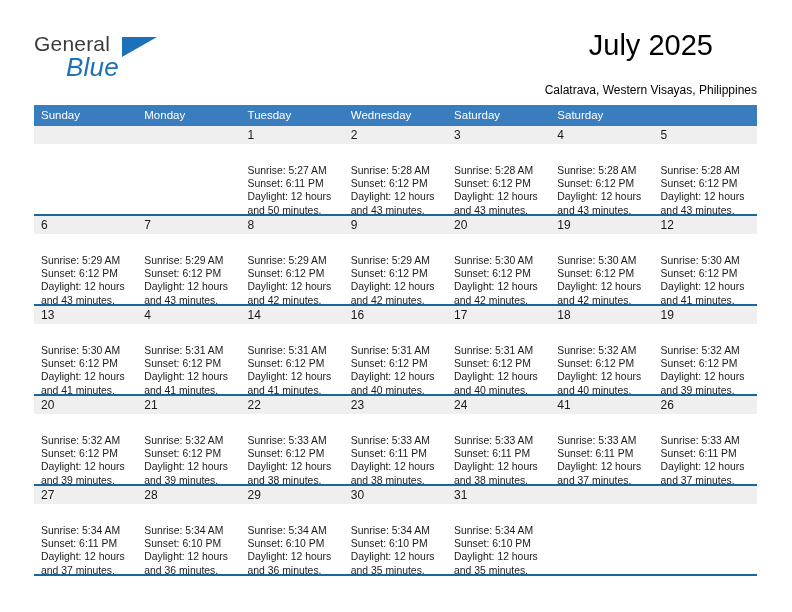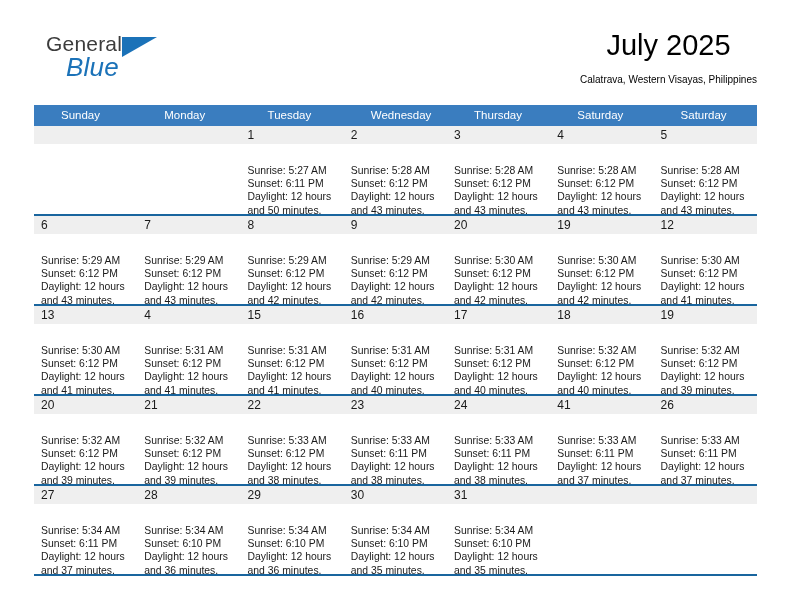--- a/index.html
+++ b/index.html
@@ -37,21 +37,20 @@
     height: 48px;
   }
   .brand-general {
     position: absolute;
     left: 0;
     top: 0;
     font-size: 21px;
     letter-spacing: .2px;
     color: #3c3c3c;
     font-family: "Liberation Sans", sans-serif;
-    margin-left: 12px;
   }
   .brand-blue {
     position: absolute;
     left: 32px;
     top: 20px;
     font-size: 26px;
     letter-spacing: .2px;
     color: #1b72b8;
     font-family: "Liberation Sans", sans-serif;
     font-style: italic;
@@ -72,39 +71,38 @@
     top: 0;
     text-align: center;
   }
   .cal-title {
     font-size: 29px;
     color: #000000;
     line-height: 34px;
     white-space: nowrap;
   }
   .cal-subtitle {
-    margin-top: 9px;
-    font-size: 10px;
+    margin-top: 20px;
+    font-size: 12px;
     color: #000000;
     line-height: 17px;
     white-space: nowrap;
   }
 
   
   .calendar {
     position: absolute;
     left: 34px;
     top: 105px;
     width: 723px;
   }
   .week-head {
     display: flex;
     background: #3a7dbf;
     height: 21px;
-    padding-left: 20px;
   }
   .week-head .dow {
     width: 103.28px;
     flex: 0 0 103.28px;
     color: #ffffff;
     font-size: 11.5px;
     line-height: 21px;
     padding-left: 7px;
     box-sizing: border-box;
     white-space: nowrap;
@@ -166,21 +164,20 @@
     </div>
 
   </div>
 
   <div class="calendar">
     <div class="week-head">
         <div class="dow">Sunday</div>
         <div class="dow">Monday</div>
         <div class="dow">Tuesday</div>
         <div class="dow">Wednesday</div>
-        <div class="dow">Thursday</div>
         <div class="dow">Saturday</div>
         <div class="dow">Saturday</div>
       </div>
     <div class="weeks">
         <div class="week">
           <div class="cell empty">
             <span class="daynum"></span>
           </div>
           <div class="cell empty">
             <span class="daynum"></span>
@@ -309,21 +306,21 @@
           <div class="cell">
             <span class="daynum">4</span>
             <div class="details">
               <div>Sunrise: 5:31 AM</div>
               <div>Sunset: 6:12 PM</div>
               <div>Daylight: 12 hours</div>
               <div>and 41 minutes.</div>
             </div>
           </div>
           <div class="cell">
-            <span class="daynum">15</span>
+            <span class="daynum">14</span>
             <div class="details">
               <div>Sunrise: 5:31 AM</div>
               <div>Sunset: 6:12 PM</div>
               <div>Daylight: 12 hours</div>
               <div>and 41 minutes.</div>
             </div>
           </div>
           <div class="cell">
             <span class="daynum">16</span>
             <div class="details">

